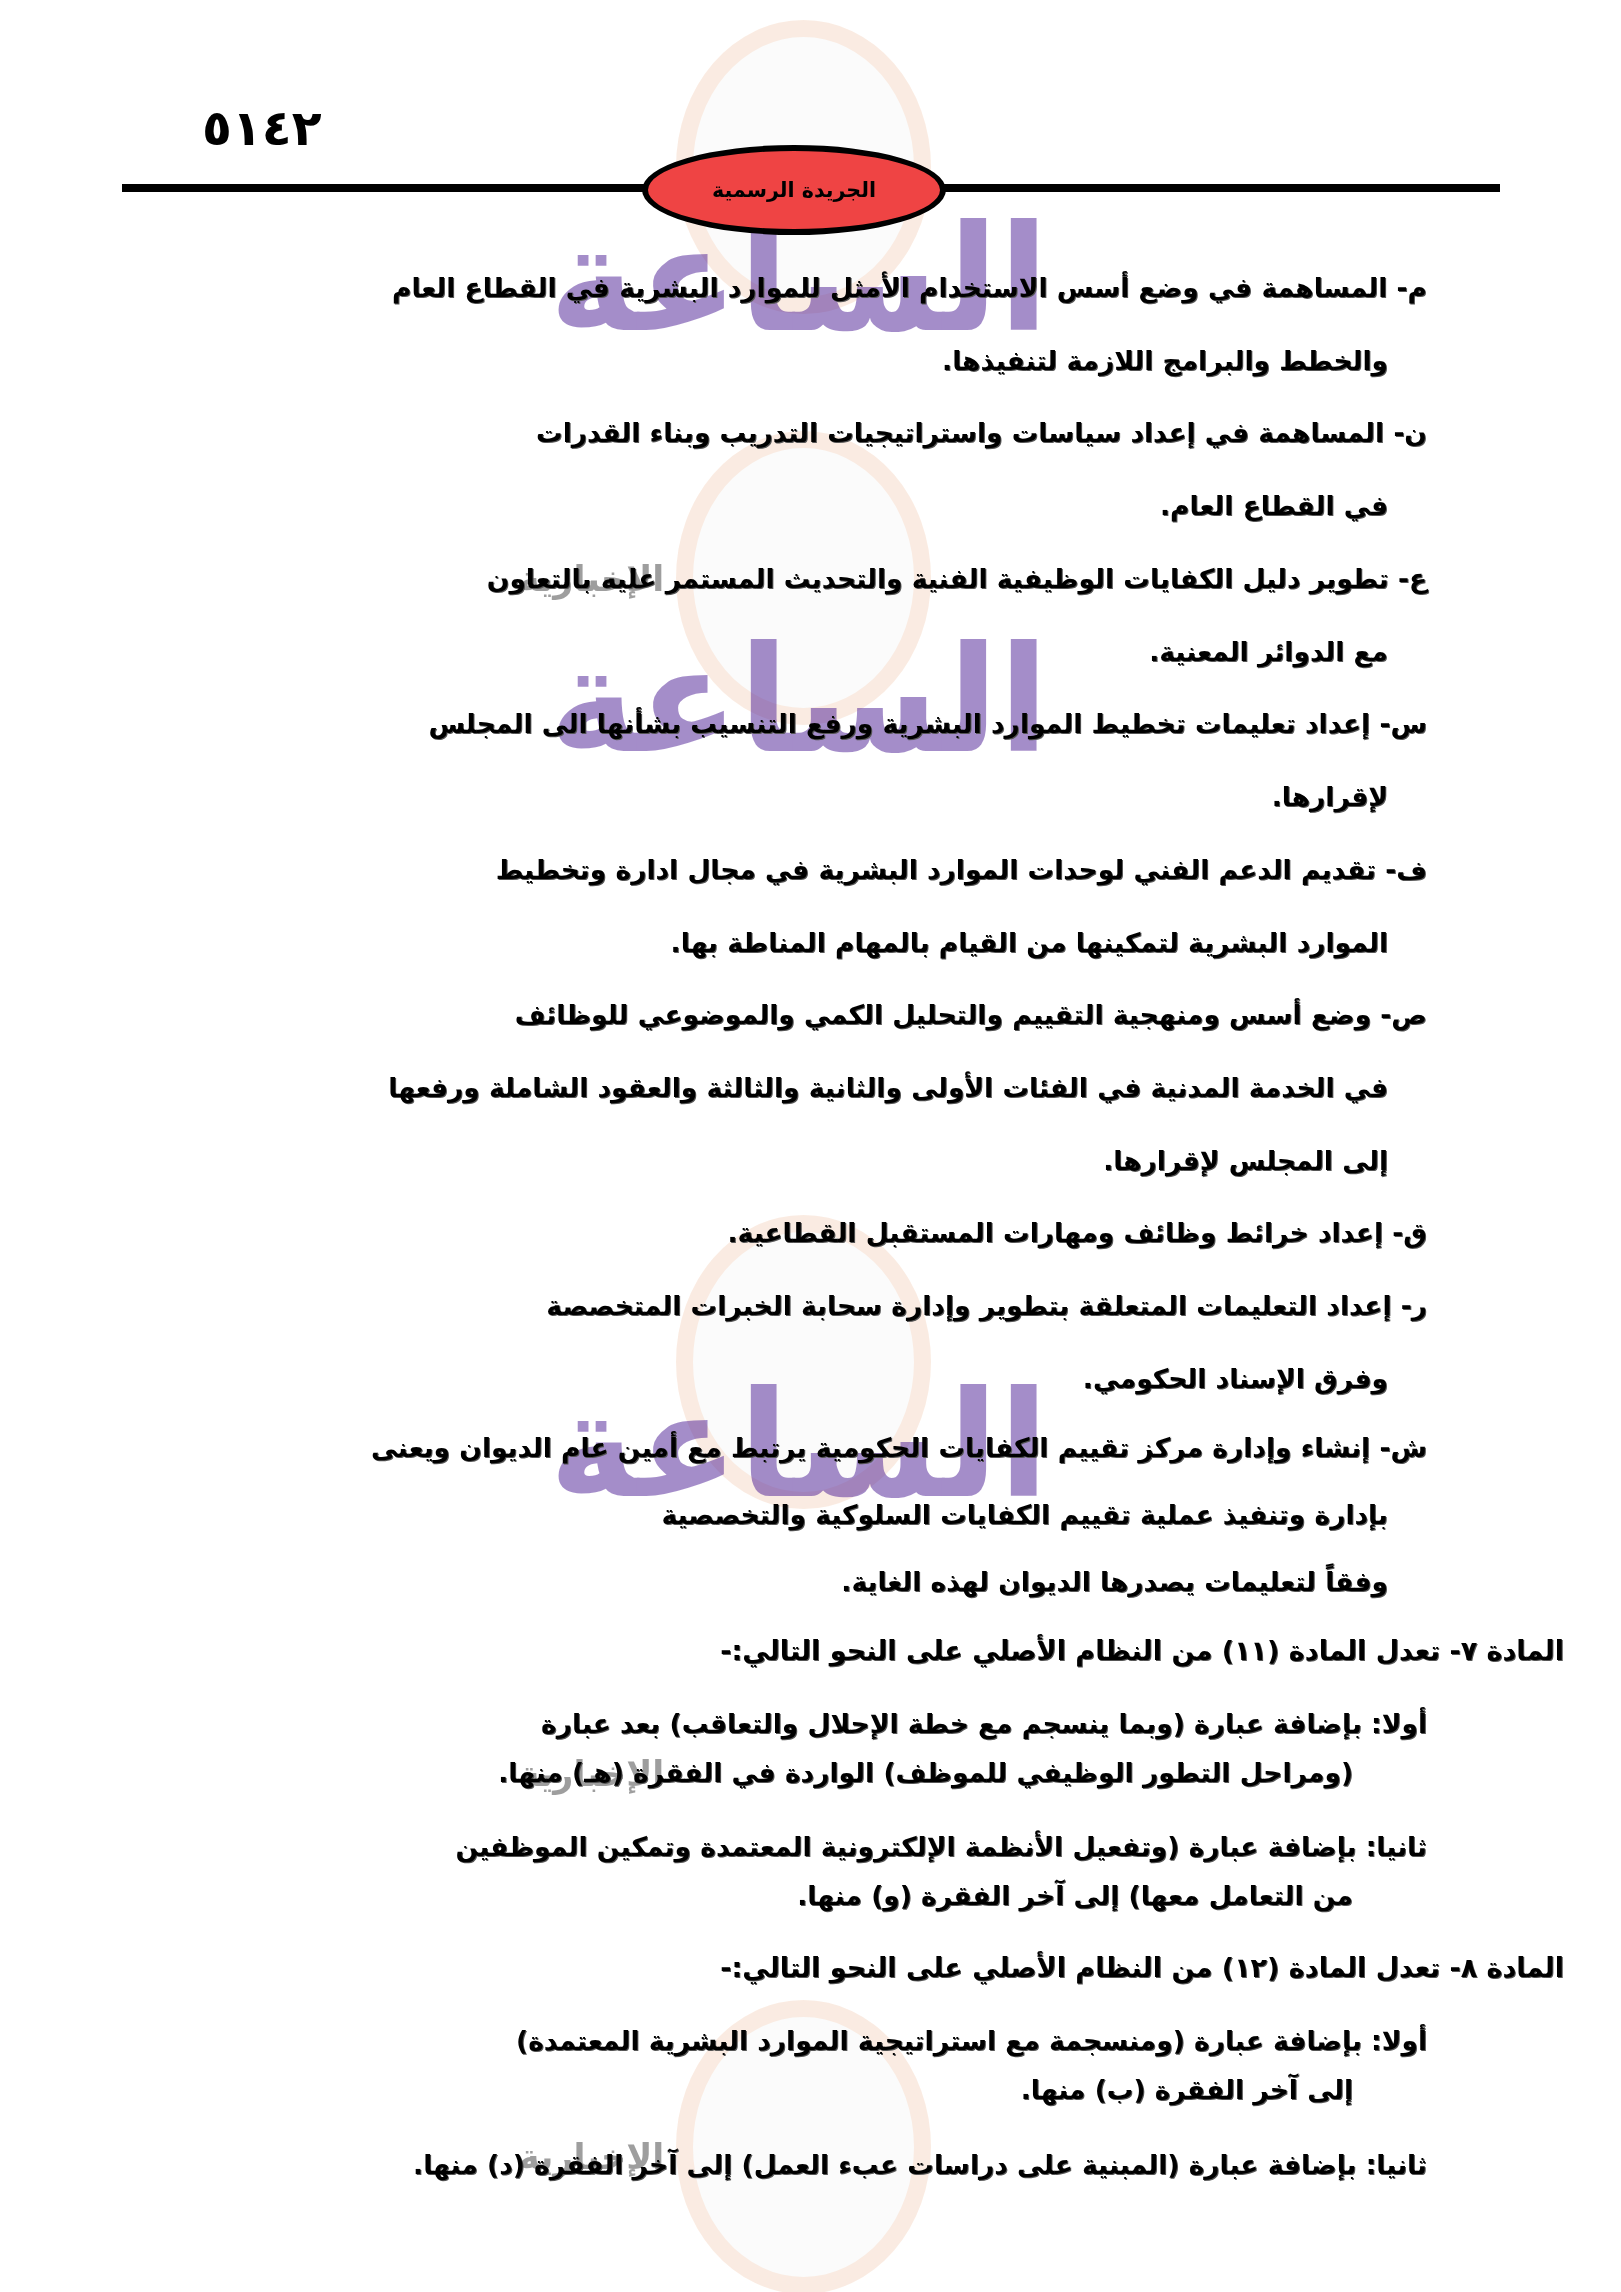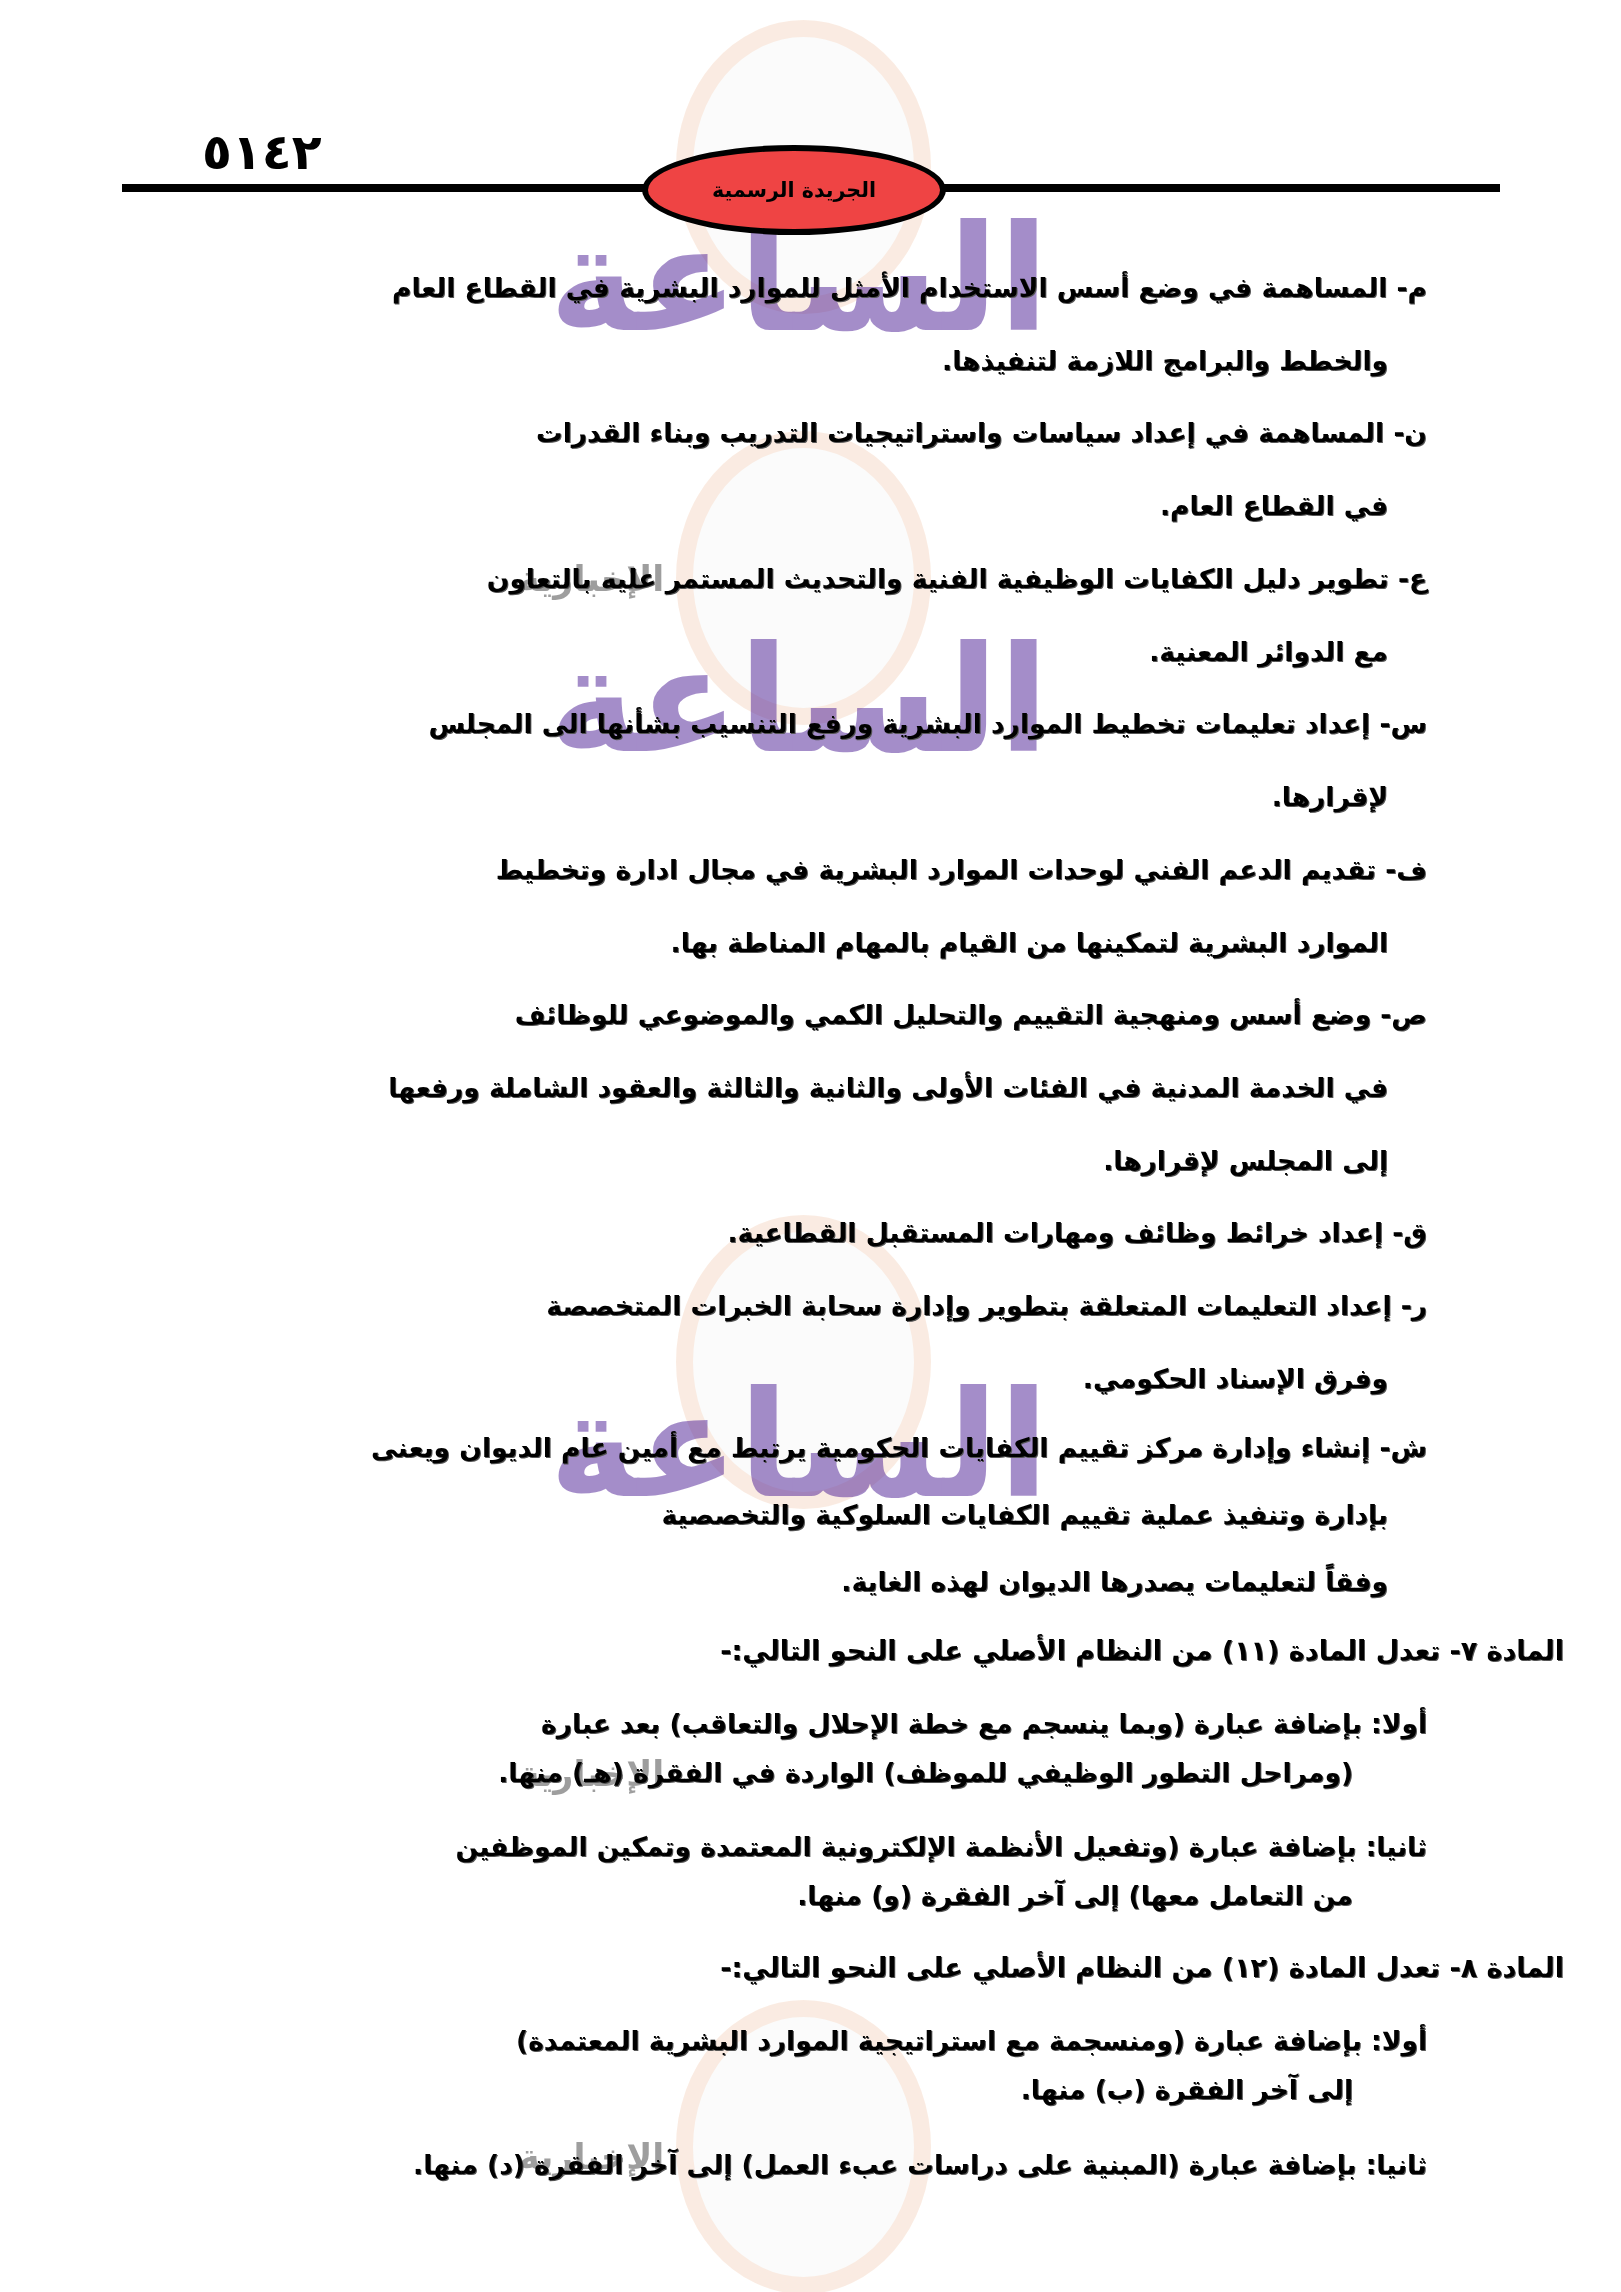--- a/index.html
+++ b/index.html
@@ -14,21 +14,21 @@
       border: 17.6px solid #f6d9c6; background: #f8f8f8;
       box-sizing: border-box;
     }
     .wm-text {
       color: #4c1d95; font-weight: bold; font-size: 147px; line-height: 1;
       font-family: "DejaVu Sans", sans-serif;
     }
     .wm-sub { color: #404040; font-weight: bold; font-size: 35px; }
 
     .page-number {
-      position: absolute; left: 202px; top: 124px;
+      position: absolute; left: 202px; top: 100px;
       font-size: 49px; font-weight: bold; letter-spacing: 5.9px; direction: rtl;
       font-family: "DejaVu Sans", sans-serif;
     }
     .header-rule {
       position: absolute; left: 122px; top: 184px; width: 1378px; height: 7.8px;
       background: #000;
     }
     .header-oval {
       position: absolute; left: 642px; top: 145px; width: 304px; height: 90px;
       border: 6.9px solid #000; border-radius: 50%; background: #ef4444;

